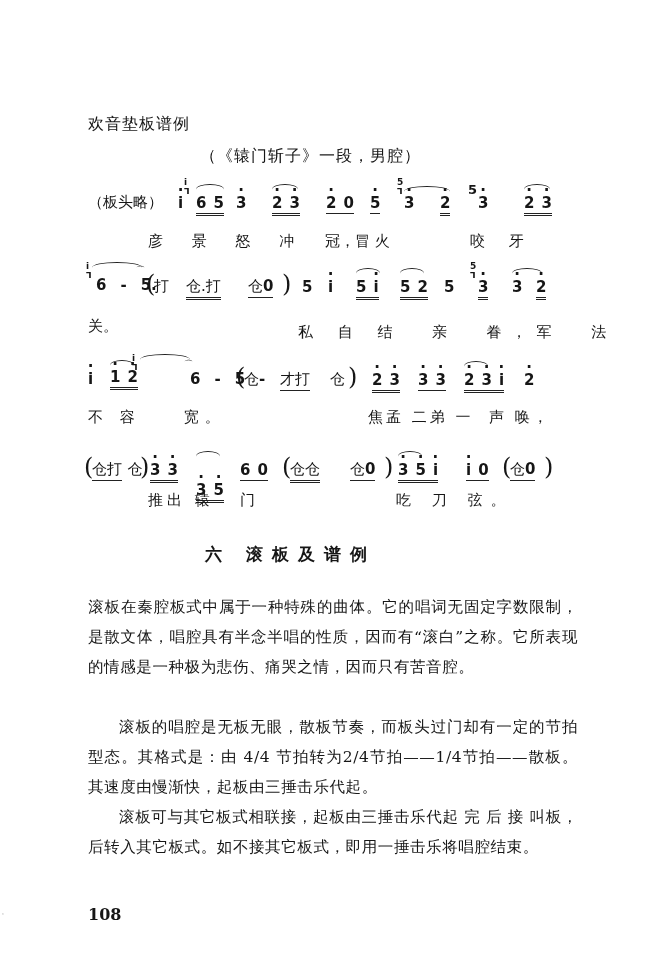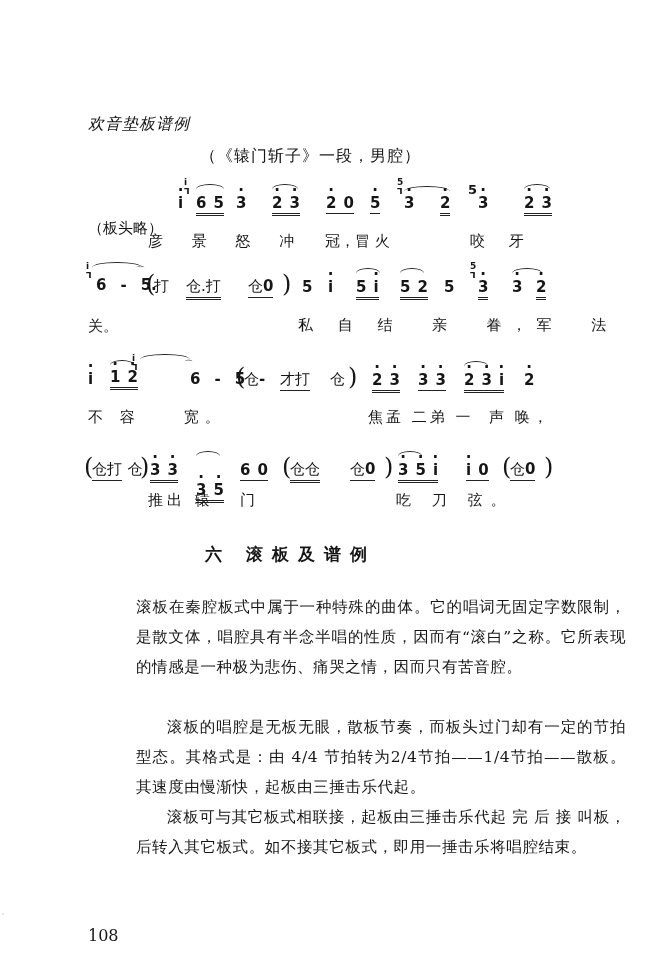--- a/index.html
+++ b/index.html
@@ -1,48 +1,48 @@
 <!DOCTYPE html>
 <html><head>
 <meta charset="utf-8">
 <style>
   html, body { margin:0; padding:0; }
   body {
     width:660px; height:980px; background:#ffffff; position:relative; overflow:hidden;
     font-family: "DejaVu Serif", "Liberation Serif", serif; color:#161616;
   }
   .abs { position:absolute; white-space:nowrap; }
-  .title { left:88px; top:114px; font-size:16px; letter-spacing:1px;font-style:italic; }
+  .title { left:88px; top:114px; font-size:16px; letter-spacing:1px; }
   .subtitle { left:200px; top:146px; font-size:16px; letter-spacing:1px; }
   .grp { position:absolute; font-family:"DejaVu Sans","Liberation Sans",sans-serif; font-weight:bold; font-size:15px; white-space:nowrap; }
   .grp .d { position:relative; display:inline-block; margin-right:7px; }
   .grp .d:last-child { margin-right:0; }
   .grp .hi::before { content:"·"; position:absolute; left:50%; top:-11px; transform:translateX(-50%); line-height:1; }
   .ul1 { border-bottom:1px solid #222; padding-bottom:1px; }
   .ul2 { border-bottom:3px double #222; padding-bottom:1px; }
   .slur { position:absolute; height:10px; border-top:1.3px solid #222; border-radius:50% 50% 0 0; }
   .grace { position:absolute; font-family:"DejaVu Sans",sans-serif; font-size:9px; font-weight:bold; line-height:1; }
   .perc { position:absolute; font-size:15px; white-space:nowrap; }
   .paren { position:absolute; font-size:24px; font-weight:normal; line-height:1; }
   .lyric { position:absolute; font-size:15px; white-space:nowrap; }
   .fermata { position:absolute; font-size:9px; line-height:1; }
 
   .heading { left:205px; top:543px; font-size:17px; font-weight:bold; letter-spacing:9px; font-family:"DejaVu Sans","Liberation Sans",sans-serif; }
   .para { position:absolute; left:88px; width:490px; font-size:15.5px; line-height:30px; white-space:normal; text-align:justify; letter-spacing:0.6px; }
-  .pagenum { left:88px; top:926px; font-size:16px; font-weight:normal; font-family:"DejaVu Serif",serif; }
+  .pagenum { left:88px; top:905px; font-size:16px; font-weight:bold; font-family:"DejaVu Serif",serif; }
   .speck { left:2px; top:910px; font-size:6px; }
 </style>
 </head>
 <body>
 
 <div class="abs title">欢音垫板谱例</div>
 <div class="abs subtitle">（《辕门斩子》一段，男腔）</div>
 
 <div>
-  <div class="lyric" style="left:88px;top:193px;margin-top:26px;">（板头略）</div>
+  <div class="lyric" style="left:88px;top:193px;">（板头略）</div>
   <div class="grp" style="left:178px;top:194px;"><span class="d hi">i</span></div>
   <div class="grace" style="left:184px;top:178px;">i<br>ᒣ</div>
   <div class="slur" style="left:196px;top:184px;width:28px;"></div>
   <div class="grp ul2" style="left:196px;top:194px;"><span class="d">6</span><span class="d">5</span></div>
   <div class="grp" style="left:236px;top:194px;"><span class="d hi">3</span></div>
   <div class="slur" style="left:272px;top:184px;width:26px;"></div>
   <div class="grp ul2" style="left:272px;top:194px;"><span class="d hi">2</span><span class="d hi">3</span></div>
   <div class="grp ul1" style="left:326px;top:194px;"><span class="d hi">2</span><span class="d">0</span></div>
   <div class="grp ul1" style="left:370px;top:194px;"><span class="d hi">5</span></div>
   <div class="grace" style="left:397px;top:178px;">5<br>ᒣ</div>
@@ -76,21 +76,21 @@
   <div class="slur" style="left:400px;top:268px;width:24px;"></div>
   <div class="grp ul2" style="left:400px;top:278px;"><span class="d">5</span><span class="d">2</span></div>
   <div class="grp" style="left:444px;top:278px;"><span class="d">5</span></div>
   <div class="grace" style="left:470px;top:262px;">5<br>ᒣ</div>
   <div class="grp ul2" style="left:478px;top:278px;"><span class="d hi">3</span></div>
   <div class="slur" style="left:512px;top:268px;width:30px;"></div>
   <div class="grp" style="left:512px;top:278px;"><span class="d hi">3</span></div>
   <div class="grp ul2" style="left:536px;top:278px;"><span class="d hi">2</span></div>
 
   <div class="lyric" style="left:88px;top:317px;">关。</div>
-  <div class="lyric" style="left:298px;top:316px;letter-spacing:10px;">私 自 结 &nbsp;亲 &nbsp;眷，军 &nbsp;法</div>
+  <div class="lyric" style="left:298px;top:323px;letter-spacing:10px;">私 自 结 &nbsp;亲 &nbsp;眷，军 &nbsp;法</div>
 </div>
 
 <div>
   <div class="grp" style="left:88px;top:370px;"><span class="d hi">i</span></div>
   <div class="slur" style="left:110px;top:360px;width:24px;"></div>
   <div class="grp ul2" style="left:110px;top:368px;"><span class="d hi">1</span><span class="d hi">2</span></div>
   <div class="grace" style="left:132px;top:354px;">i<br>ᒣ</div>
   <div class="slur" style="left:140px;top:354px;width:50px;"></div>
   <div class="grp" style="left:142px;top:370px;margin-left:48px;"><span class="d" style="margin-right:14px">6</span><span class="d" style="margin-right:14px">-</span><span class="d" style="margin-right:14px">5</span><span class="d">-</span></div>
   <div class="fermata" style="left:184px;top:360px;">⌒</div>
@@ -138,14 +138,14 @@
 <div class="para" style="top:592px;text-indent:0;">
   <span style="display:inline-block;width:0;"></span><span style="padding-left:0;">滚板在秦腔板式中属于一种特殊的曲体。它的唱词无固定字数限制，是散文体，唱腔具有半念半唱的性质，因而有“滚白”之称。它所表现的情感是一种极为悲伤、痛哭之情，因而只有苦音腔。</span>
 </div>
 <div class="para" style="top:712px;"><span>滚板的唱腔是无板无眼，散板节奏，而板头过门却有一定的节拍型态。其格式是：由 4/4 节拍转为2/4节拍——1/4节拍——散板。其速度由慢渐快，起板由三捶击乐代起。</span></div>
 <div class="para" style="top:802px;"><span>滚板可与其它板式相联接，起板由三捶击乐代起 完 后 接 叫板，后转入其它板式。如不接其它板式，即用一捶击乐将唱腔结束。</span></div>
 
 <div class="abs speck">·</div>
 <div class="abs pagenum">108</div>
 
 <style>
-  .para { text-indent:31px;margin-left:48px; }
+  .para { text-indent:31px; }
 </style>
 
 </body></html>

